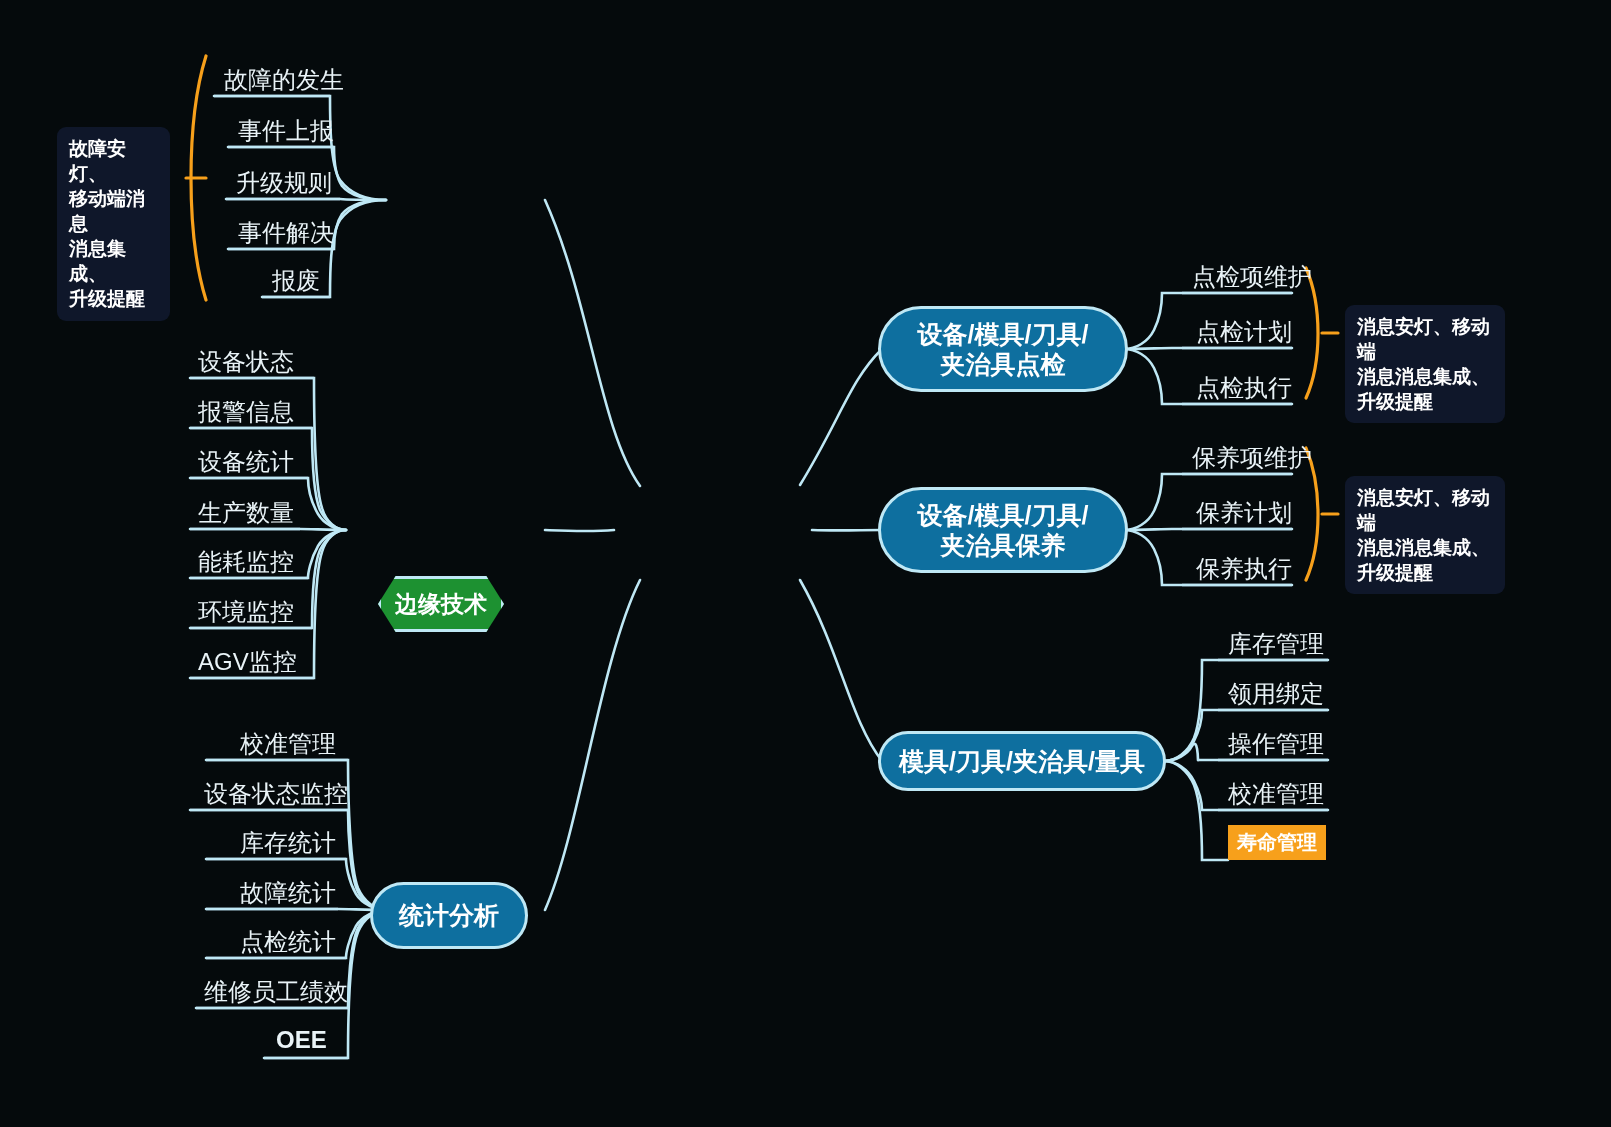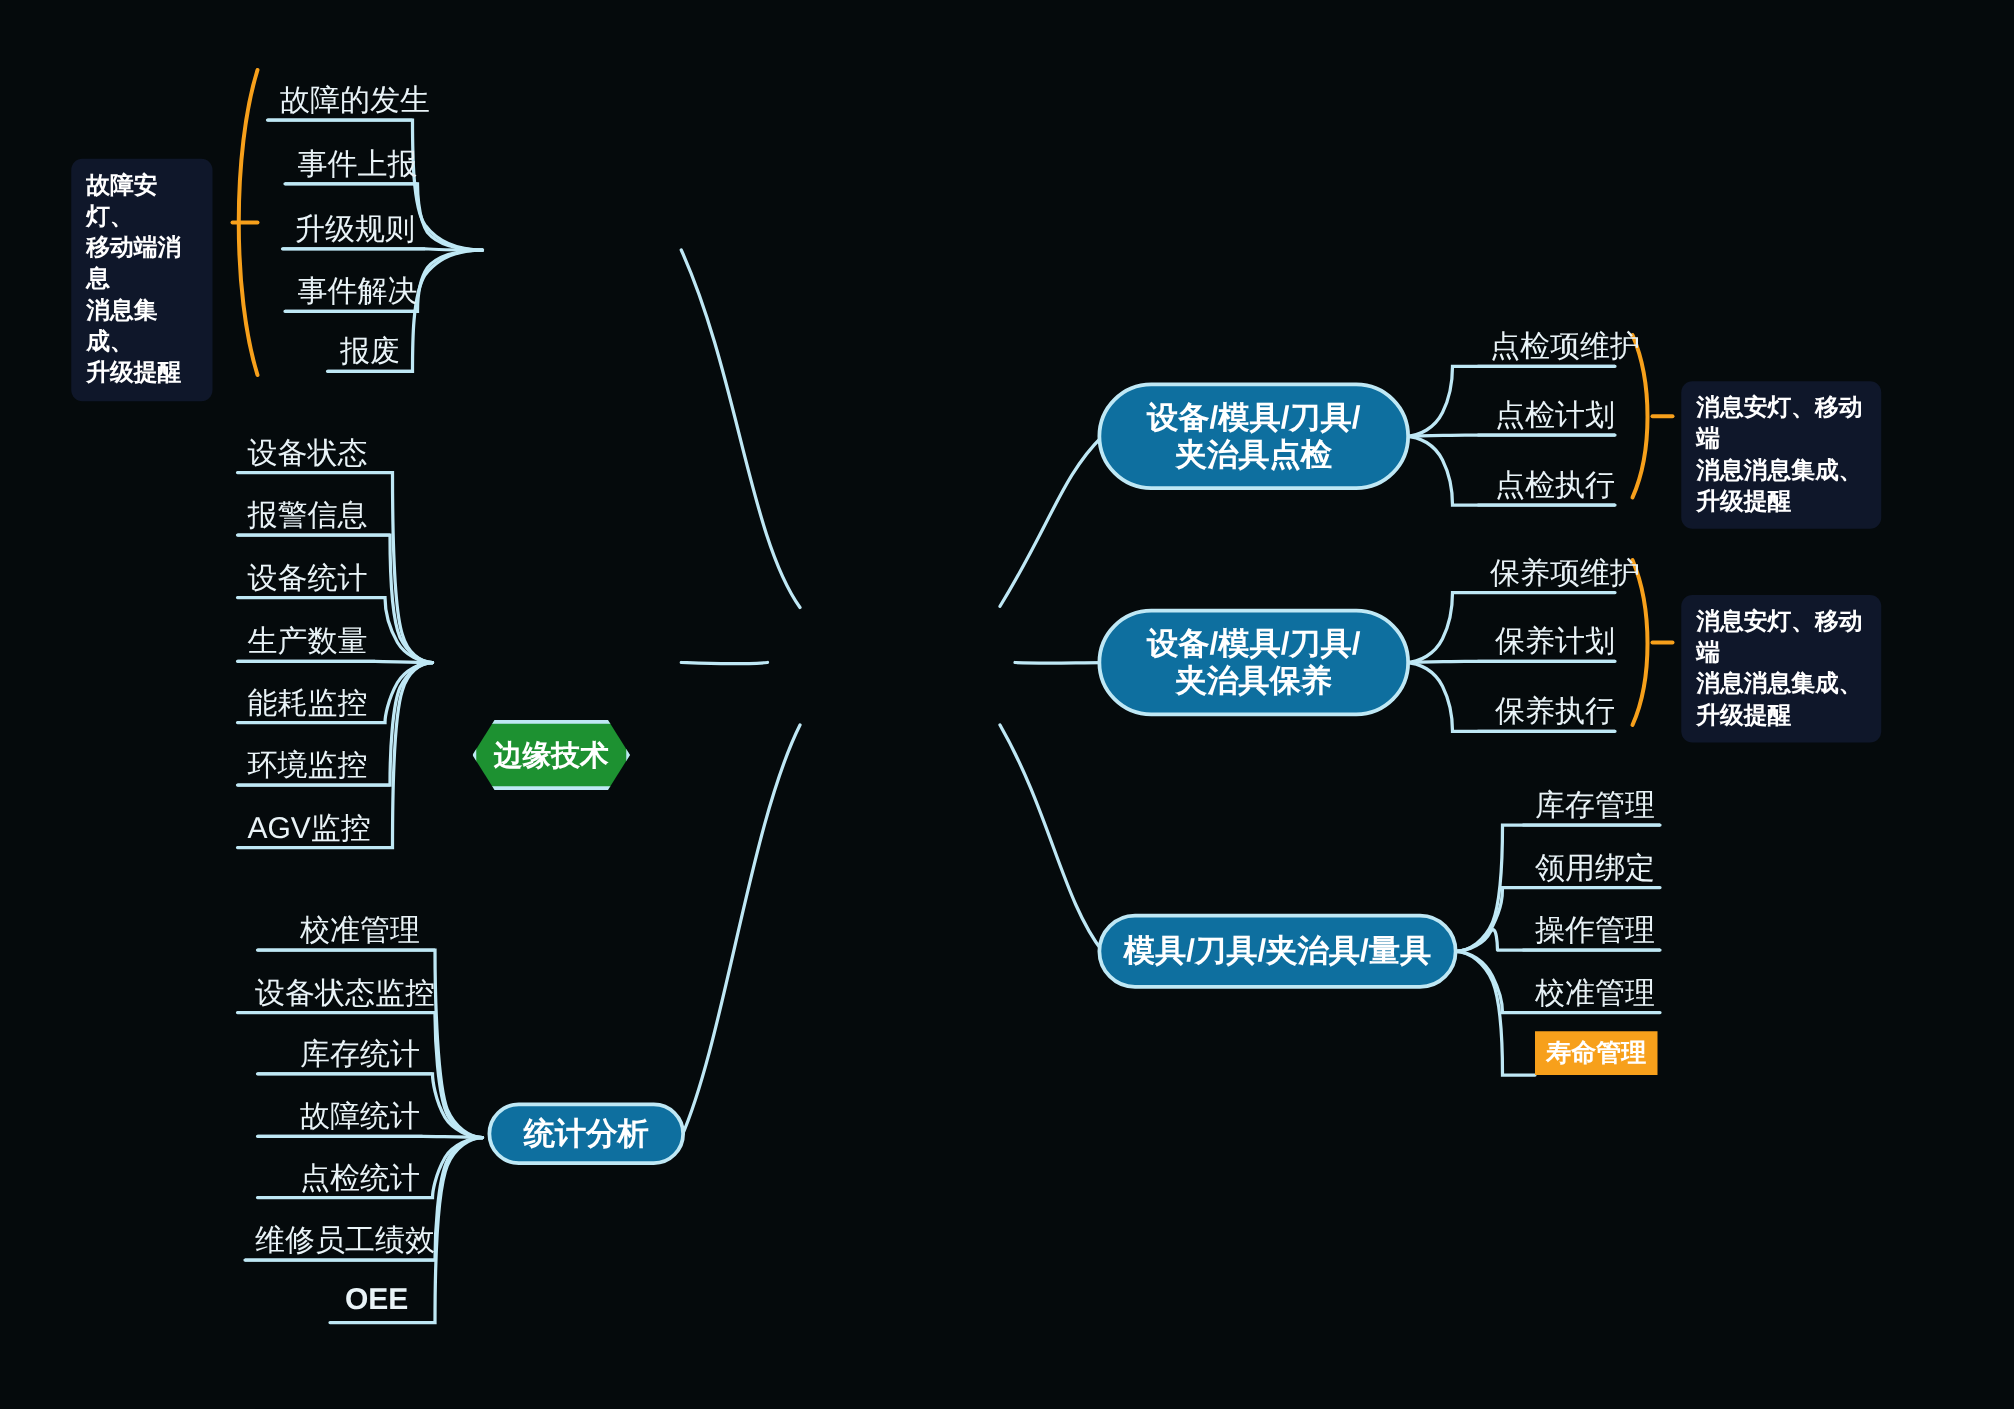--- a/index.html
+++ b/index.html
@@ -217,21 +217,21 @@
       <line x1="1322" y1="333" x2="1338" y2="333"></line>
 
       <path d="M1306,448 C1322,486 1322,544 1306,580"></path>
       <line x1="1322" y1="514" x2="1338" y2="514"></line>
     </g>
   </svg>
 
 
 
 
-  <div class="node branch-node" style="left:390px; top:882px; width:158px; height:50px;">统计分析</div>
+  <div class="node branch-node" style="left:370px; top:882px; width:158px; height:67px;">统计分析</div>
 
   <div class="node branch-node wide" style="left:878px; top:306px; width:250px; height:86px;">设备/模具/刀具/
 夹治具点检</div>
 
   <div class="node branch-node wide" style="left:878px; top:487px; width:250px; height:86px;">设备/模具/刀具/
 夹治具保养</div>
 
   <div class="node branch-node wide" style="left:878px; top:731px; width:288px; height:60px;">模具/刀具/夹治具/量具</div>
 
   <div class="hex-node" style="left:378px; top:576px; width:126px; height:56px;">

